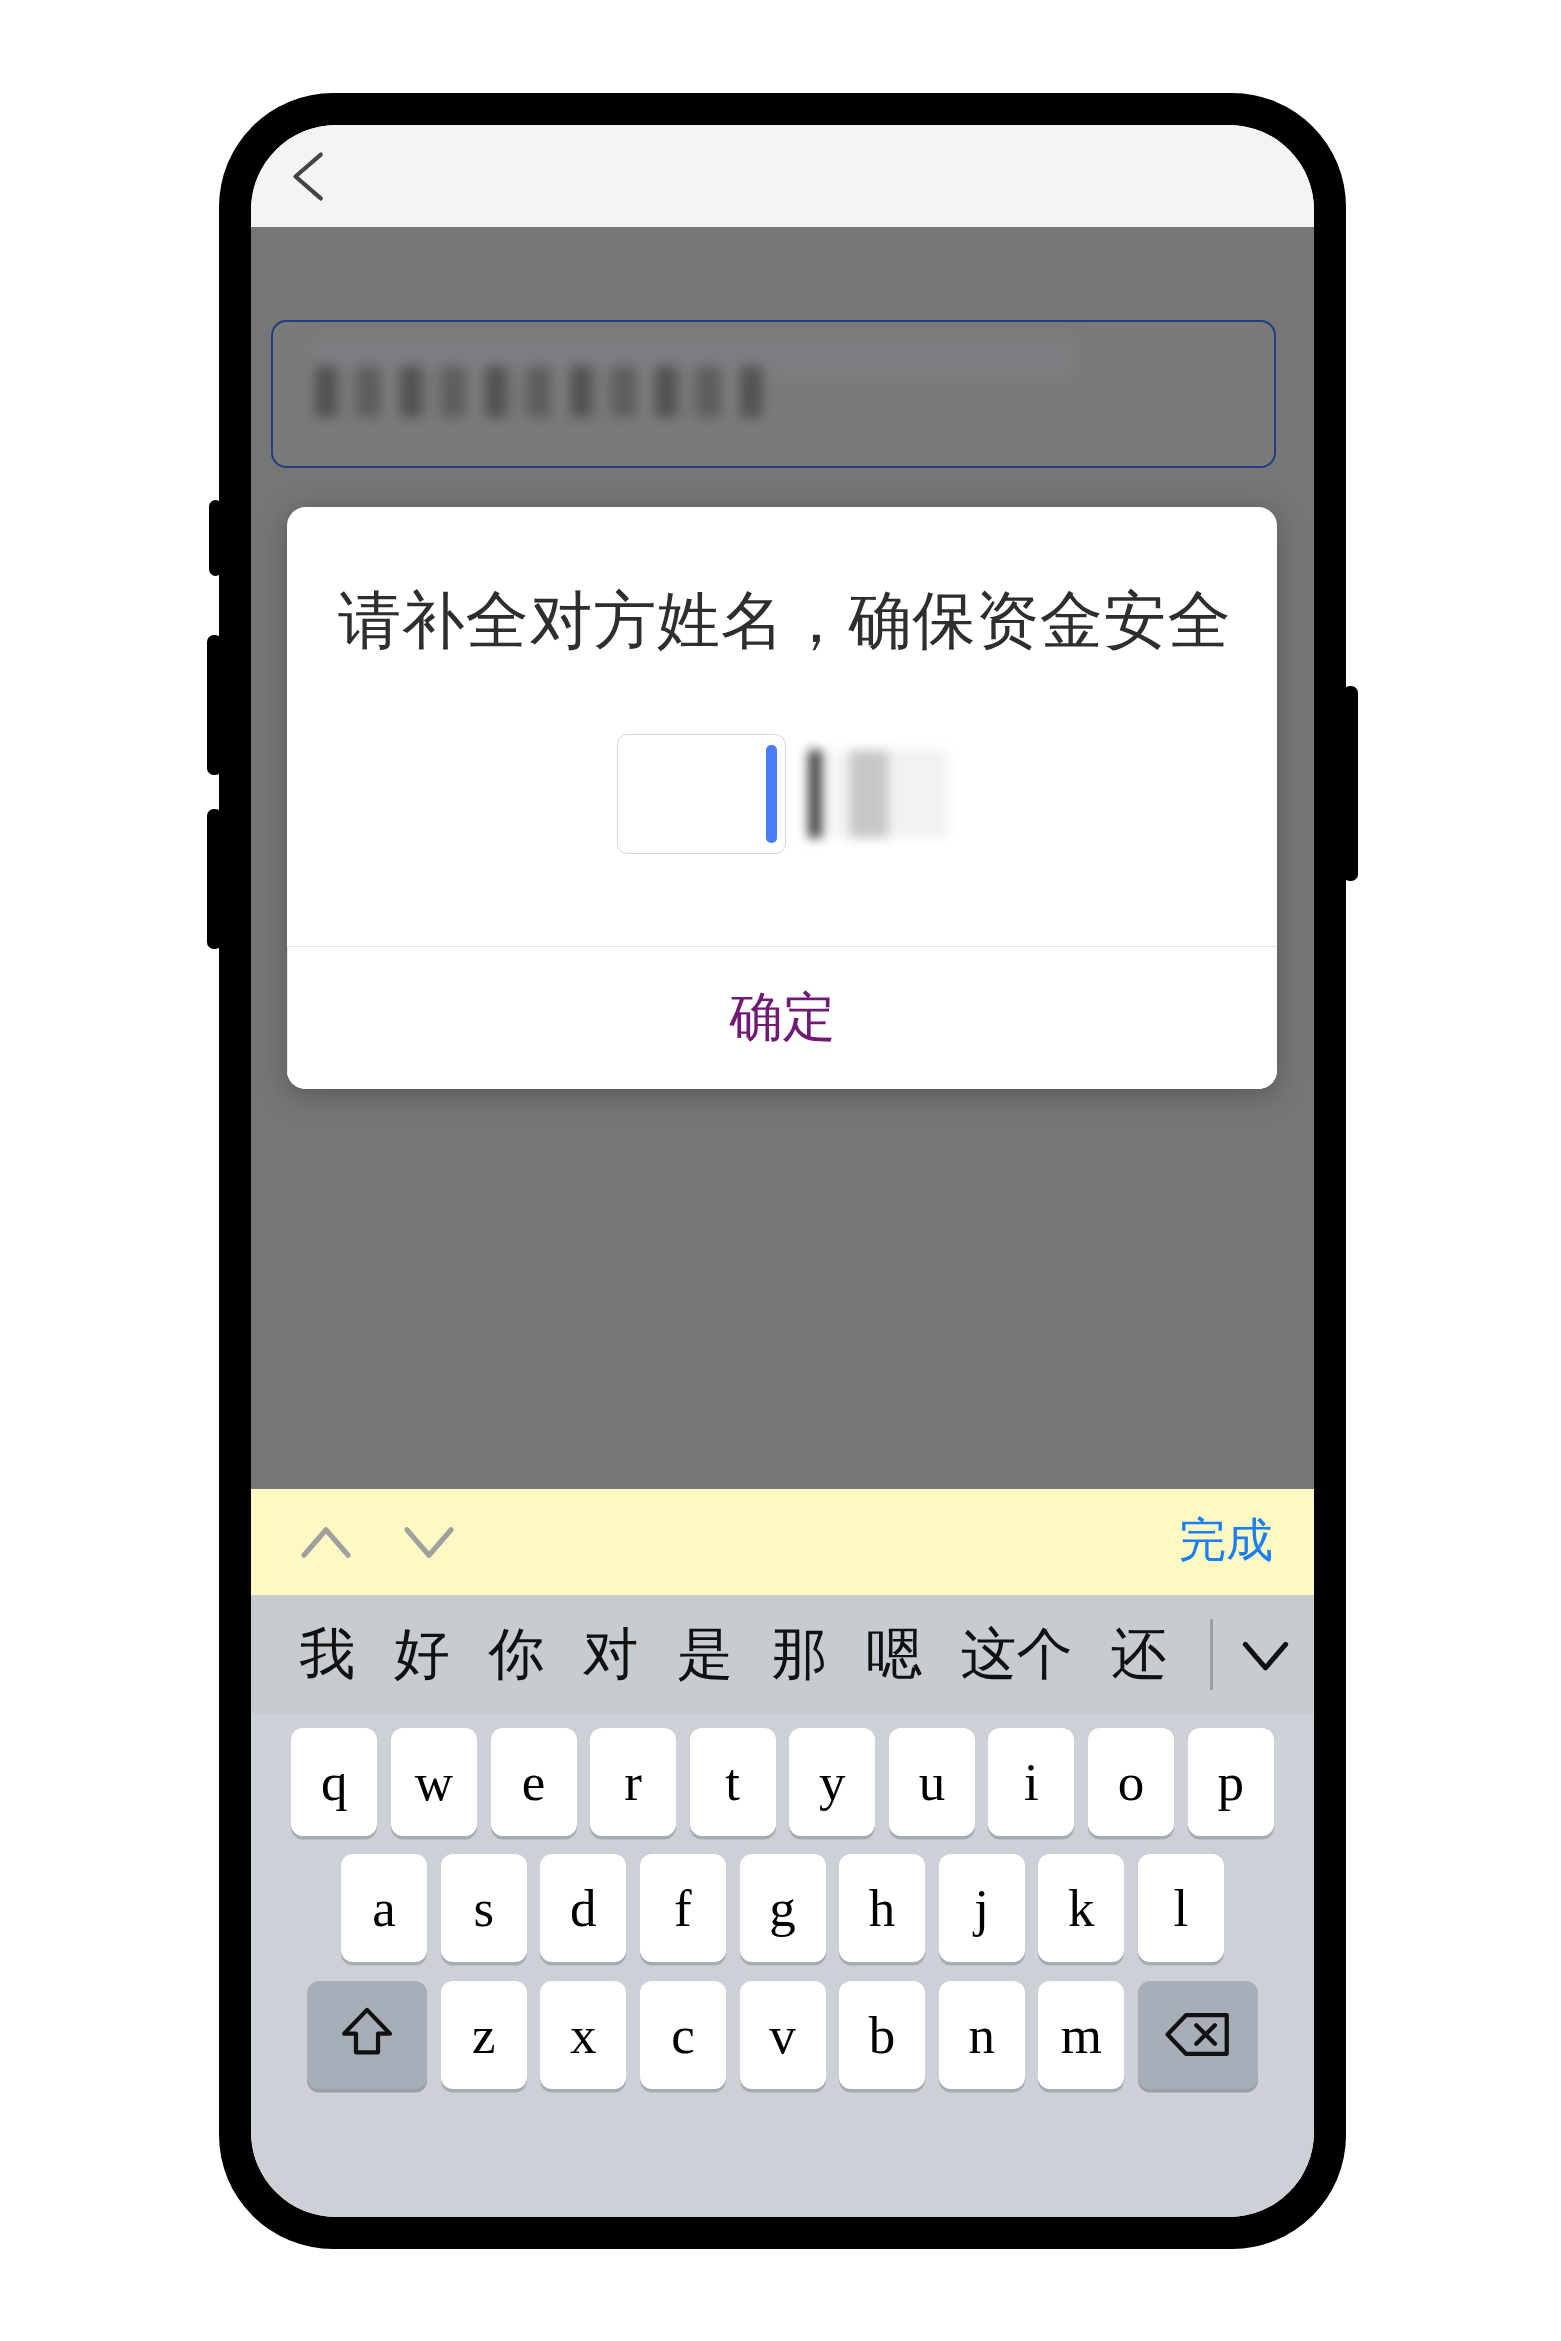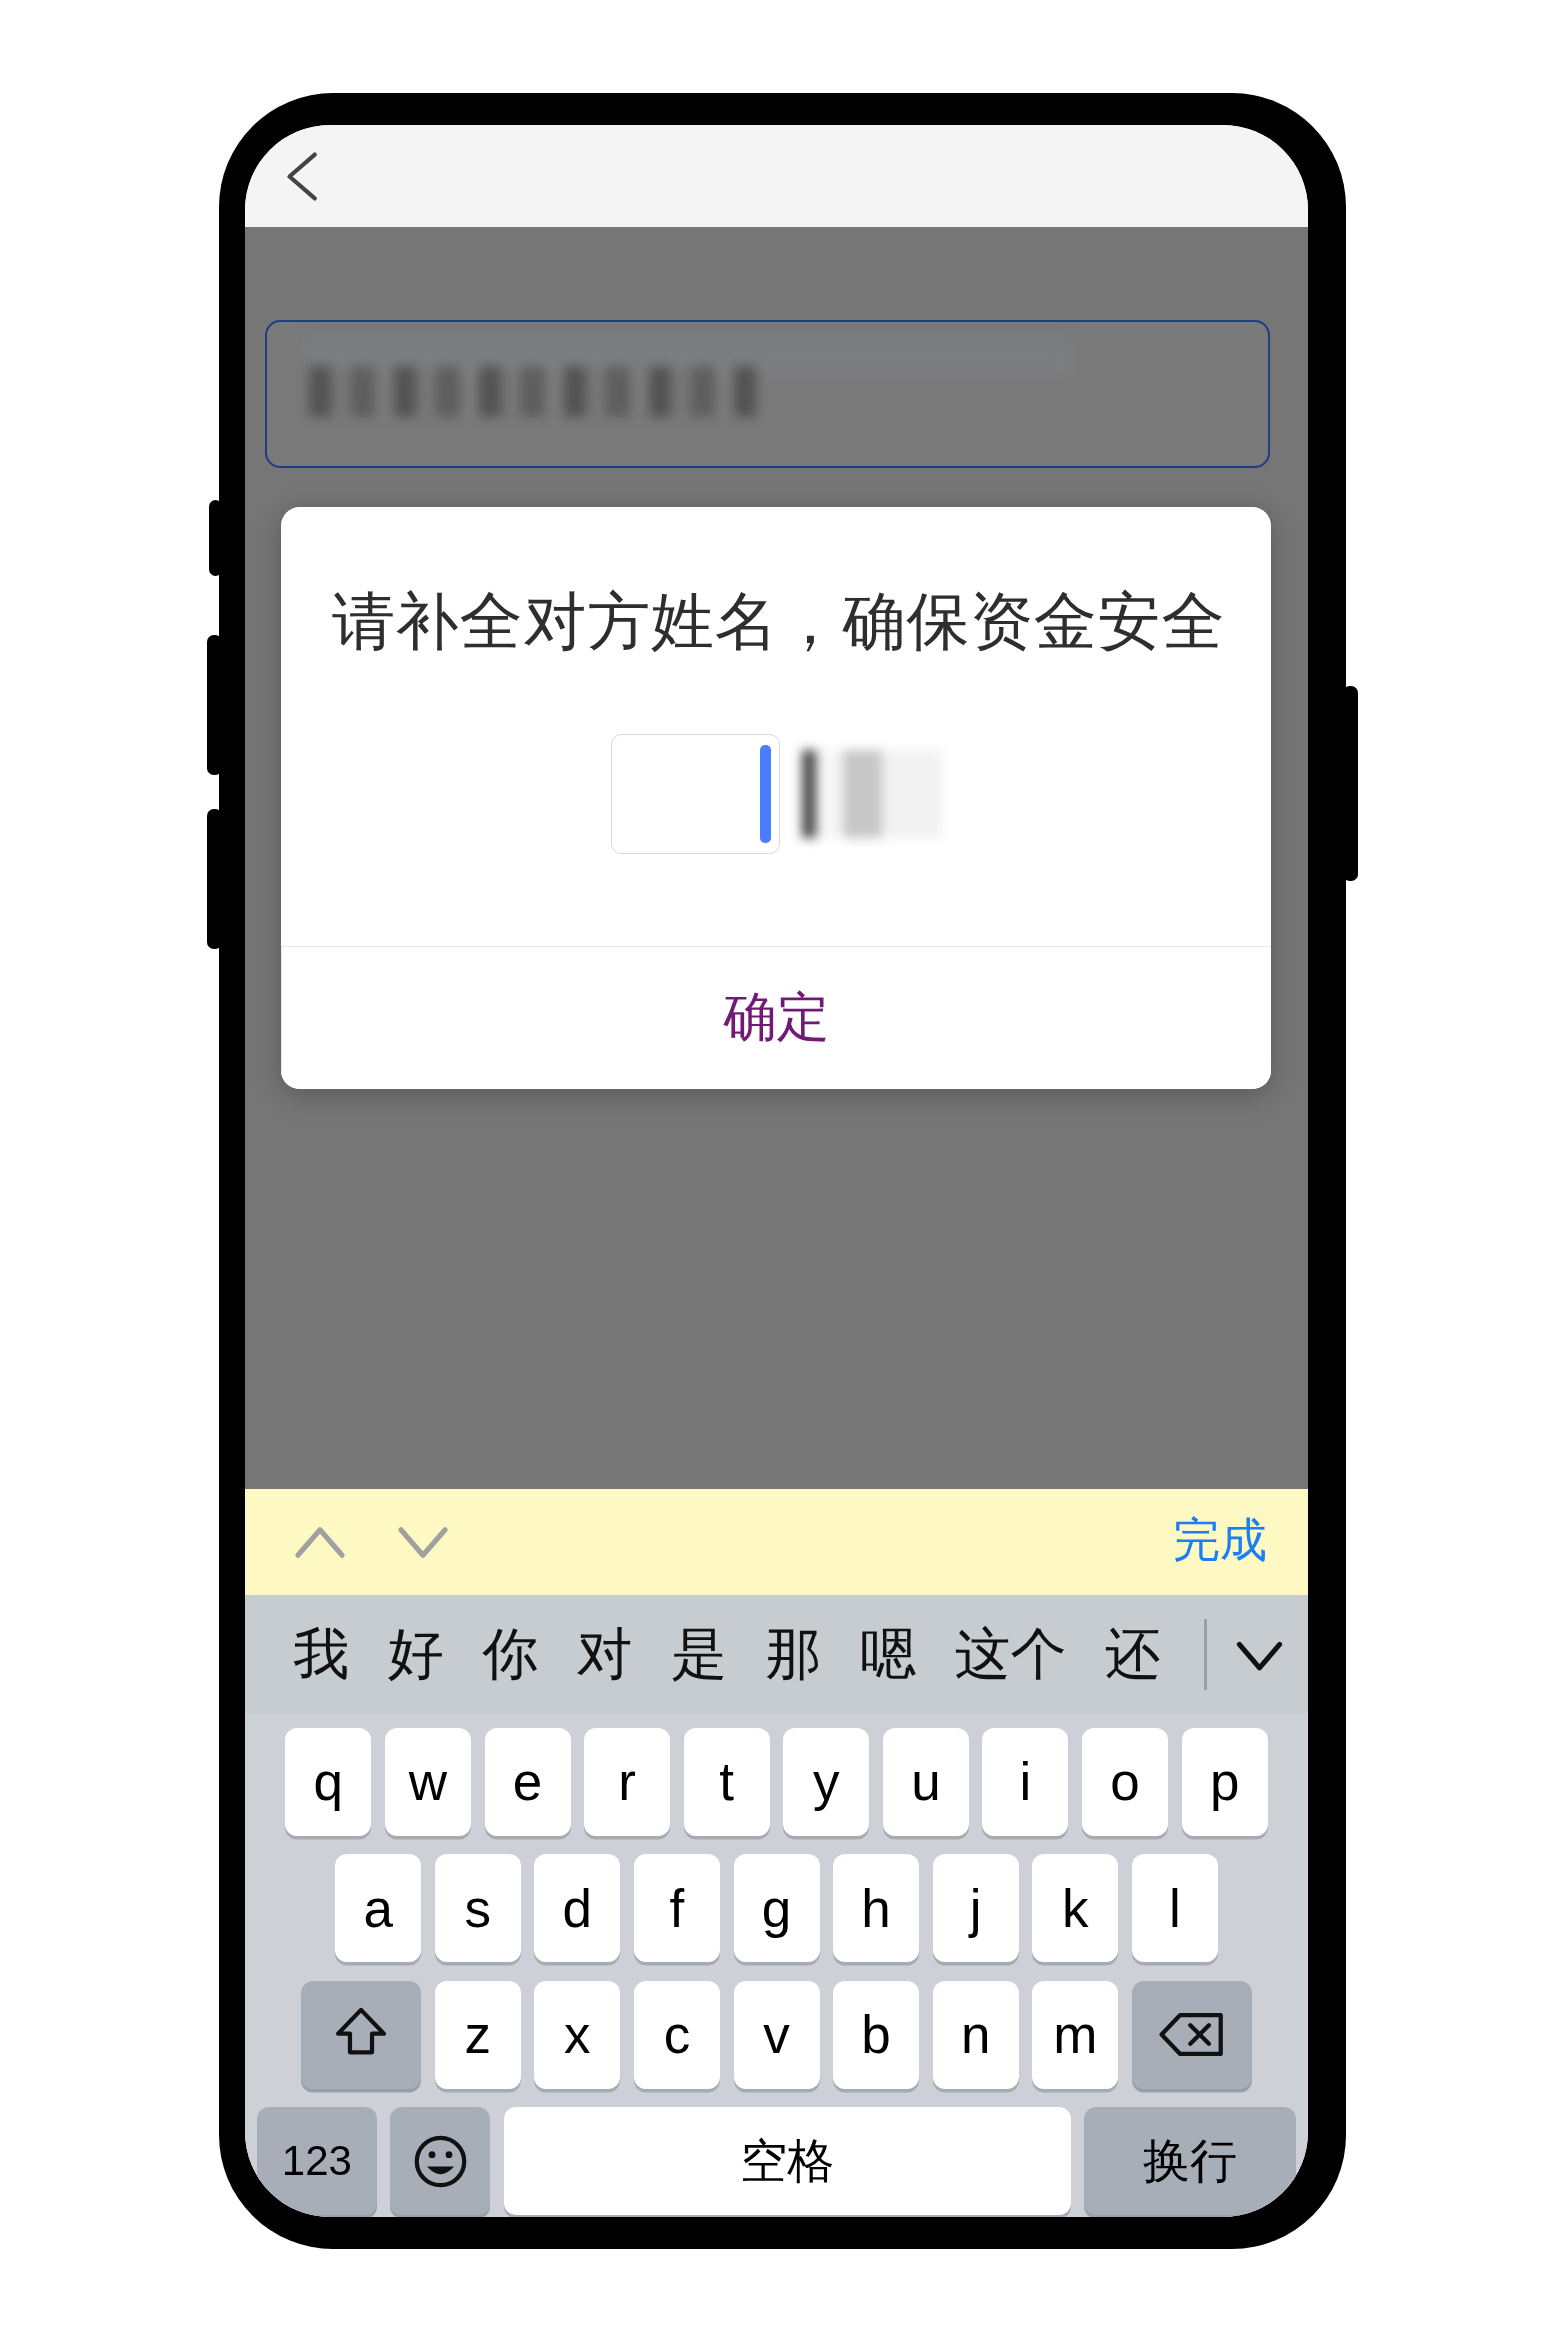--- a/index.html
+++ b/index.html
@@ -33,27 +33,28 @@
     background: #000000;
     border-radius: 6.8px;
   }
   #btn-mute  { left: -10.2px; top: 407px;  width: 13.6px; height: 76px;  }
   #btn-volup { left: -12px; top: 542px;  width: 15.3px; height: 140px; }
   #btn-voldn { left: -12px; top: 716px;  width: 15.3px; height: 140px; }
   #btn-power { right: -12px; top: 593px; width: 15.3px; height: 195px; }
 
   #screen {
     position: absolute;
-    left: 26px;
+    left: 32px;
     top: 32px;
     width: 1063px;
     height: 2092px;
     background: #f2f2f2;
     border-radius: 85px;
     overflow: hidden;
+    font-family: Liberation Serif, serif;
   }
 
   
   #nav-bar {
     position: absolute;
     left: 0; top: 0;
     width: 100%;
     height: 102px;
     background: #f4f4f4;
   }
@@ -470,31 +471,18 @@
         <div class="key key-letter">m</div>
         <div class="key key-fn" id="key-backspace">
           <svg width="68" height="49" viewBox="0 0 80 58">
             <path d="M26 6 L74 6 L74 52 L26 52 L4 29 Z" fill="none" stroke="#111111" stroke-width="5" stroke-linejoin="round"></path>
             <line x1="38" y1="18" x2="60" y2="40" stroke="#111111" stroke-width="5" stroke-linecap="round"></line>
             <line x1="60" y1="18" x2="38" y2="40" stroke="#111111" stroke-width="5" stroke-linecap="round"></line>
           </svg>
         </div>
       </div>
 
-      <div class="kb-row" id="row-4">
-        <div class="key key-fn" id="key-123">123</div>
-        <div class="key key-fn" id="key-emoji">
-          <svg width="61" height="61" viewBox="0 0 72 72">
-            <circle cx="36" cy="36" r="28" fill="none" stroke="#111111" stroke-width="5"></circle>
-            <circle cx="26" cy="28" r="4" fill="#111111"></circle>
-            <circle cx="46" cy="28" r="4" fill="#111111"></circle>
-            <path d="M20 42 Q36 60 52 42 Z" fill="#111111"></path>
-          </svg>
-        </div>
-        <div class="key" id="key-space">空格</div>
-        <div class="key key-fn" id="key-return">换行</div>
-      </div>
 
     </div>
 
   </div>
 </div>
 
 
 </body></html>

